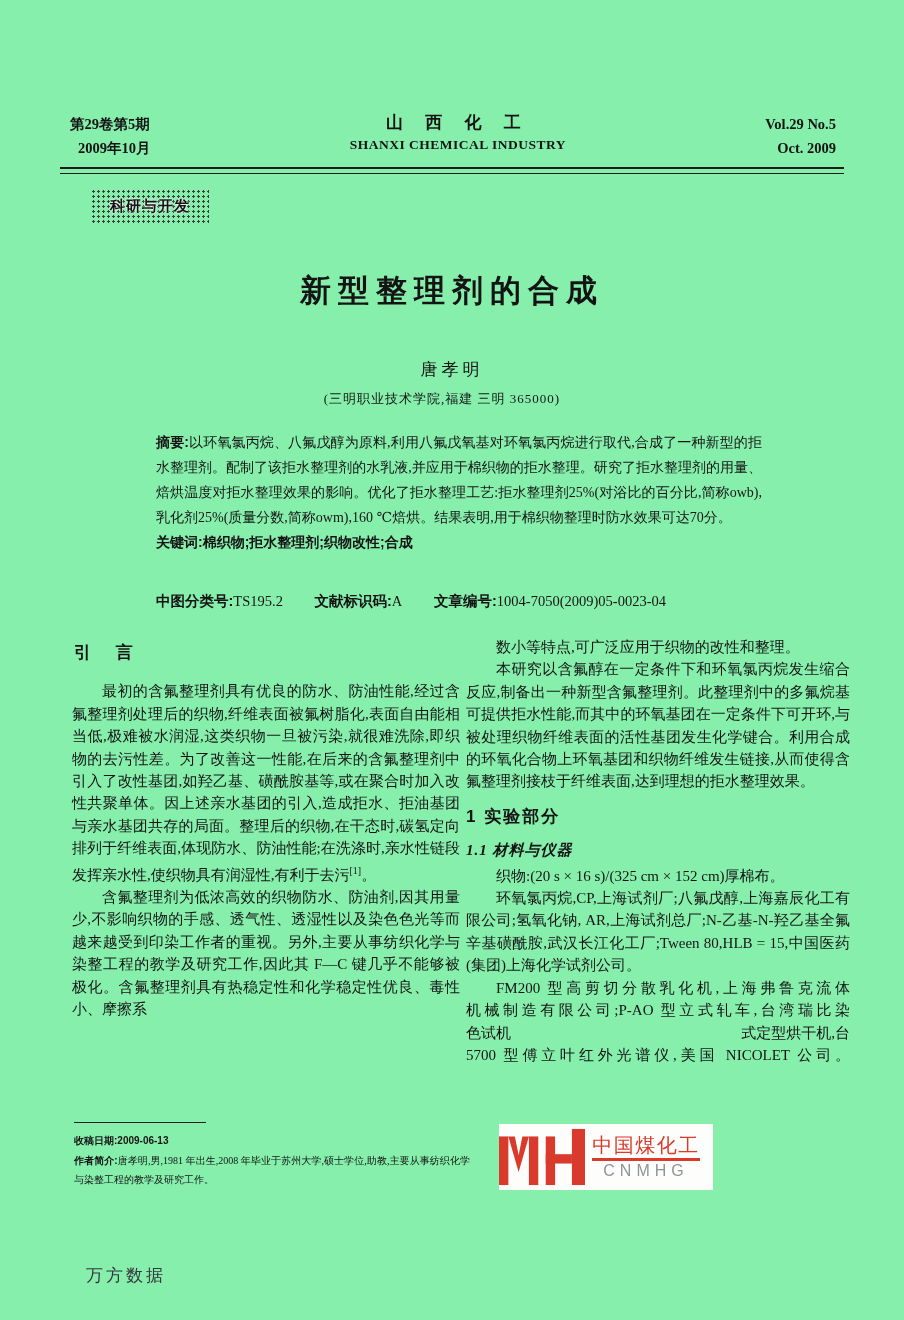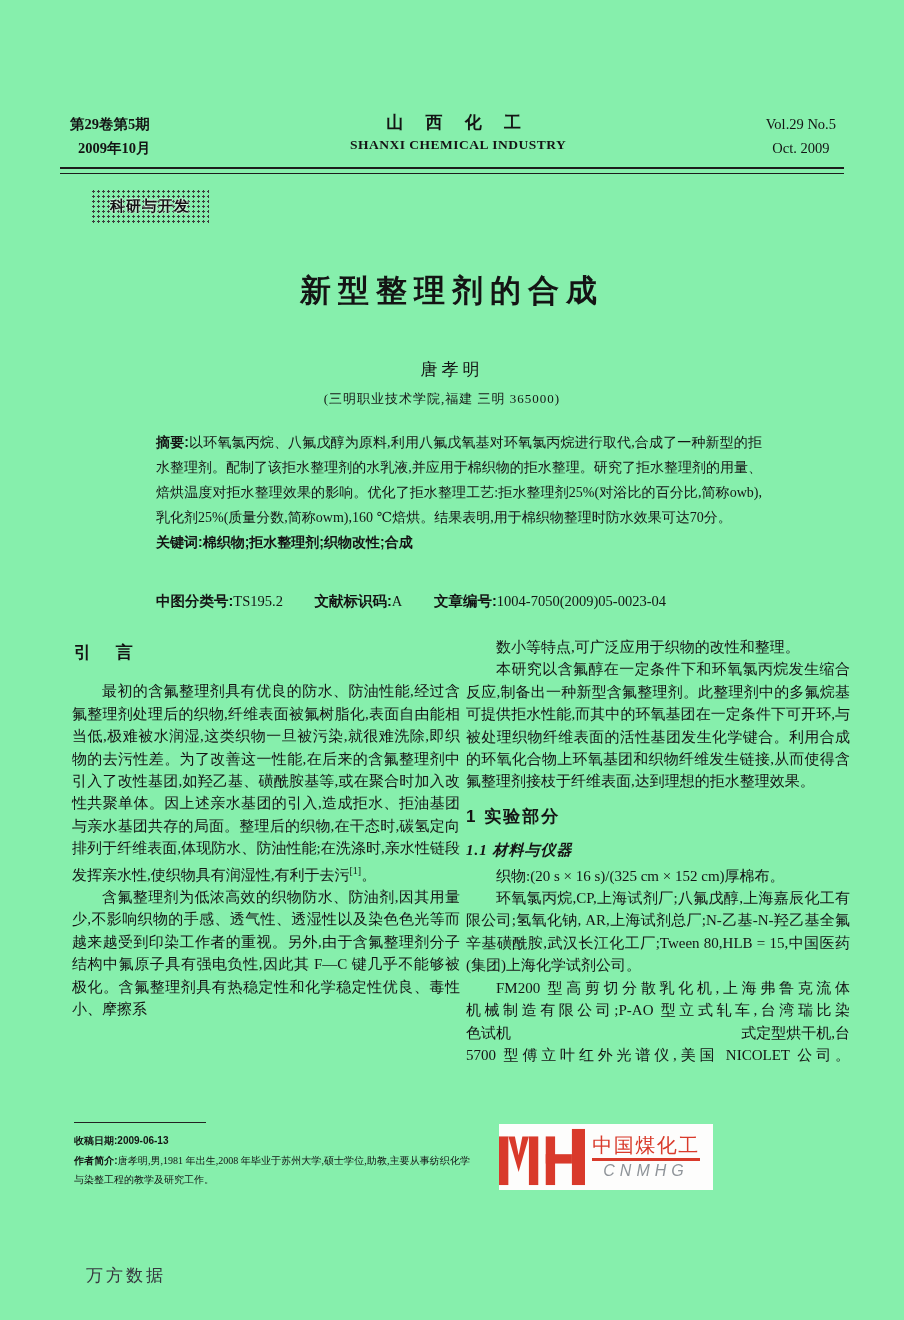--- a/index.html
+++ b/index.html
@@ -15,21 +15,21 @@
   
   .jheader{
     position:absolute;left:70px;top:112px;width:766px;
     display:flex;justify-content:space-between;align-items:flex-start;
   }
   .jh-left{font-size:14.5px;line-height:24px;font-weight:bold;}
   .jh-left .jh-date{font-weight:bold;padding-left:8px;}
   .jh-center{text-align:center;}
   .jh-center .cn{font-size:17px;font-weight:bold;letter-spacing:9px;line-height:22px;}
   .jh-center .en{font-size:13.5px;font-weight:bold;letter-spacing:.5px;line-height:22px;}
-  .jh-right{text-align:center;font-size:14.5px;font-weight:normal;line-height:24px;}
+  .jh-right{text-align:right;font-size:14.5px;font-weight:bold;line-height:24px;}
   .double-rule{
     position:absolute;left:60px;top:167px;width:784px;height:4px;
     border-top:2.5px solid #1c1c1c;border-bottom:1.5px solid #1c1c1c;
   }
   
   .badge{
     position:absolute;left:91px;top:189px;width:118px;height:34px;
     background-image:radial-gradient(circle,#3d3d3d 1.1px,rgba(0,0,0,0) 1.2px);
     background-size:5px 5px;
     display:flex;align-items:center;justify-content:center;
@@ -97,21 +97,21 @@
   
   .watermark{
     position:absolute;left:499px;top:1124px;width:214px;height:66px;
     background:#fdfdfc;display:flex;align-items:center;text-align:center;
   }
   .wm-right{margin-left:7px;}
   .wm-name{font-size:20px;letter-spacing:1.5px;line-height:22px;
     font-family:"Liberation Sans","DejaVu Sans",sans-serif;}
   .wm-rule{height:3px;margin:2px 0 1px 0;width:108px;}
   .wm-sub{font-size:16px;letter-spacing:5px;line-height:18px;
-    font-family:"Liberation Sans","DejaVu Sans",sans-serif;font-style:italic;}
+    font-family:"Liberation Sans","DejaVu Sans",sans-serif;}
   
   .wanfang{
     position:absolute;left:86px;top:1264px;
     font-size:17px;letter-spacing:3px;color:#36363e;
     font-family:"Liberation Sans","DejaVu Sans",sans-serif;
   }
 </style>
 </head>
 <body>
 
@@ -148,21 +148,21 @@
 
   <div class="meta">
     <span class="item"><span class="lbl">中图分类号:</span><span>TS195.2</span></span>
     <span class="item"><span class="lbl">文献标识码:</span><span>A</span></span>
     <span class="item"><span class="lbl">文章编号:</span><span>1004-7050(2009)05-0023-04</span></span>
   </div>
 
   <div class="col col-left">
     <div class="intro-h">引  言</div>
     <p><span>最初的含氟整理剂具有优良的防水、防油性能,经过含氟整理剂处理后的织物,纤维表面被氟树脂化,表面自由能相当低,极难被水润湿,这类织物一旦被污染,就很难洗除,即织物的去污性差。为了改善这一性能,在后来的含氟整理剂中引入了改性基团,如羟乙基、磺酰胺基等,或在聚合时加入改性共聚单体。因上述亲水基团的引入,造成拒水、拒油基团与亲水基团共存的局面。整理后的织物,在干态时,碳氢定向排列于纤维表面,体现防水、防油性能;在洗涤时,亲水性链段发挥亲水性,使织物具有润湿性,有利于去污</span><sup>[1]</sup><span>。</span></p>
-    <p>含氟整理剂为低浓高效的织物防水、防油剂,因其用量少,不影响织物的手感、透气性、透湿性以及染色色光等而越来越受到印染工作者的重视。另外,由于含氟整理剂分子结构中氟原子具有强电负性,因此其 F—C 键几乎不能够被极化。含氟整理剂具有热稳定性和化学稳定性优良、毒性小、摩擦系</p>
+    <p>含氟整理剂为低浓高效的织物防水、防油剂,因其用量少,不影响织物的手感、透气性、透湿性以及染色色光等而越来越受到印染工作者的重视。另外,主要从事纺织化学与染整工程的教学及研究工作,因此其 F—C 键几乎不能够被极化。含氟整理剂具有热稳定性和化学稳定性优良、毒性小、摩擦系</p>
   </div>
 
   <div class="col col-right">
     <p class="cont">数小等特点,可广泛应用于织物的改性和整理。</p>
     <p>本研究以含氟醇在一定条件下和环氧氯丙烷发生缩合反应,制备出一种新型含氟整理剂。此整理剂中的多氟烷基可提供拒水性能,而其中的环氧基团在一定条件下可开环,与被处理织物纤维表面的活性基团发生化学键合。利用合成的环氧化合物上环氧基团和织物纤维发生链接,从而使得含氟整理剂接枝于纤维表面,达到理想的拒水整理效果。</p>
     <div class="sec-h1">1  实验部分</div>
     <div class="sec-h2">1.1  材料与仪器</div>
     <p>织物:(20 s × 16 s)/(325 cm × 152 cm)厚棉布。</p>
     <p>环氧氯丙烷,CP,上海试剂厂;八氟戊醇,上海嘉辰化工有限公司;氢氧化钠, AR,上海试剂总厂;N-乙基-N-羟乙基全氟辛基磺酰胺,武汉长江化工厂;Tween 80,HLB = 15,中国医药(集团)上海化学试剂公司。</p>
     <div class="eq-line eq-just eq-ind">FM200 型高剪切分散乳化机,上海弗鲁克流体</div>

